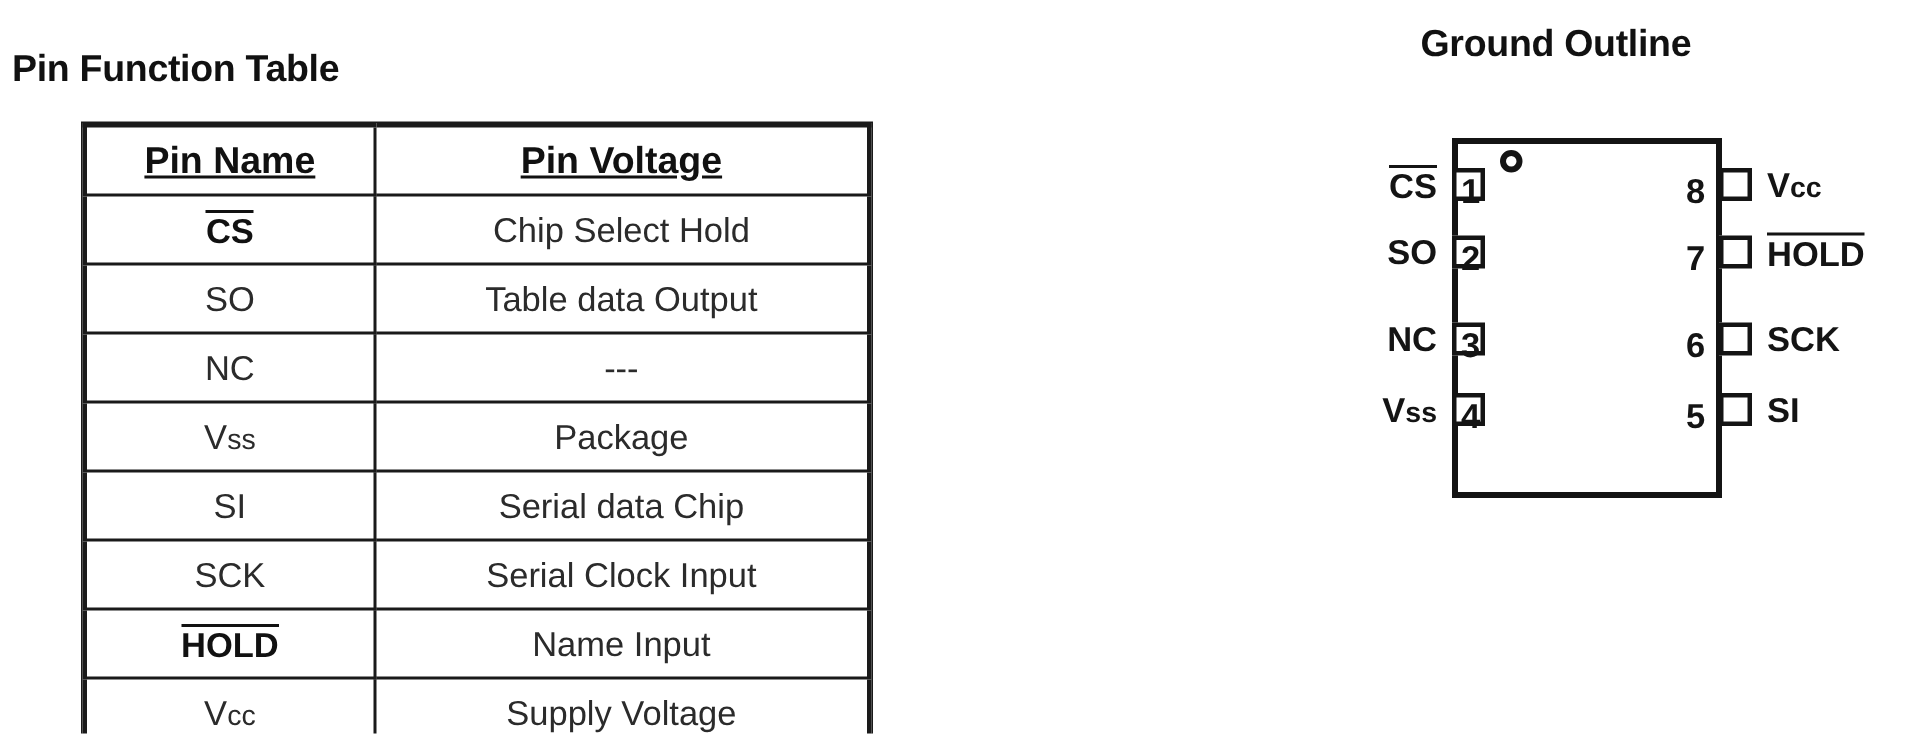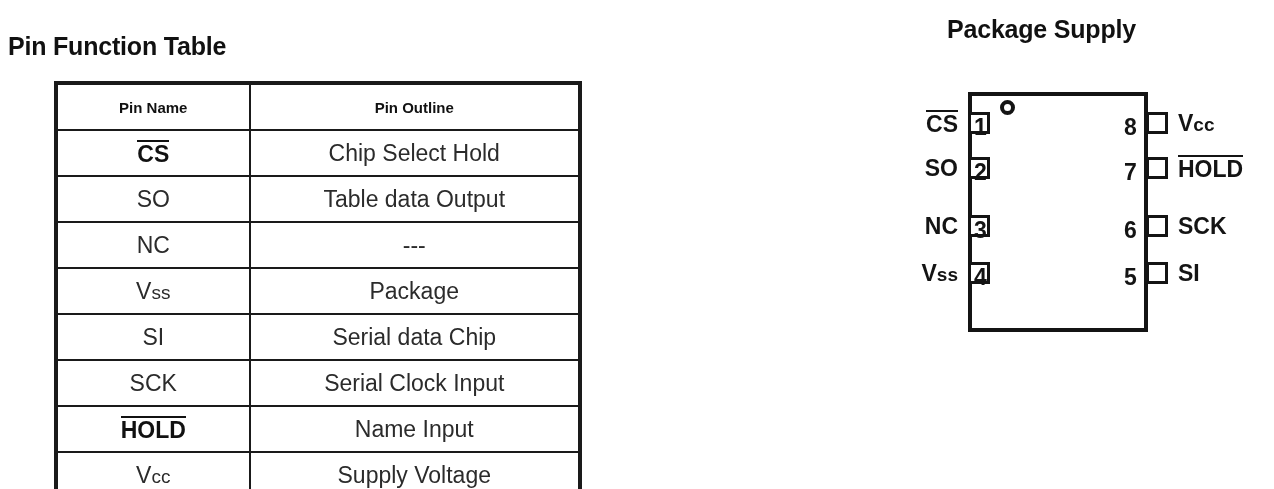--- a/index.html
+++ b/index.html
@@ -49,21 +49,22 @@
     font-size: 23px;
     font-weight: normal;
     color: #2b2b2b;
     border: 2px solid #1a1a1a;
     line-height: 1;
     white-space: nowrap;
   }
   #pin-function-table th {
     font-weight: bold;
     color: #111111;
-    font-size: 15px;
+    font-size: 25px;
+    text-decoration: underline;
   }
   
   #pin-function-table {
     outline: 1px solid #1a1a1a;
   }
   #pin-function-table tr:first-child th { border-top-width: 3px; }
   #pin-function-table tr:last-child td  { border-bottom-width: 3px; }
   #pin-function-table th:first-child,
   #pin-function-table td:first-child { border-left-width: 3px; }
   #pin-function-table th:last-child,
@@ -154,21 +155,21 @@
 <div class="section-title" id="table-title">Pin Function Table</div>
 
 <table id="pin-function-table">
   <colgroup>
       <col class="c-name">
       <col class="c-func">
     </colgroup>
   <thead>
     <tr>
       <th>Pin Name</th>
-      <th>Pin Outline</th>
+      <th>Pin Voltage</th>
     </tr>
   </thead>
   <tbody id="table-body">
       <tr>
         <td><span class="ov">CS</span></td>
         <td>Chip Select Hold</td>
       </tr>
       <tr>
         <td>SO</td>
         <td>Table data Output</td>
@@ -193,21 +194,21 @@
         <td><span class="ov">HOLD</span></td>
         <td>Name Input</td>
       </tr>
       <tr>
         <td><span class="smallcaps">V<span class="sc">cc</span></span></td>
         <td>Supply Voltage</td>
       </tr>
     </tbody>
 </table>
 
-<div class="section-title" id="package-title">Package Supply</div>
+<div class="section-title" id="package-title">Ground Outline</div>
 
 <div id="package-outline">
   <div id="chip-body"></div>
   <div id="pin1-dot"></div>
   <div id="pin-rows-left">
       <div class="pin-row left" style="top: 30px;">
         <span class="pin-label"><span class="ov">CS</span></span>
         <span class="pin-tab"></span>
       </div>
       <div class="pin-row left" style="top: 75px;">

